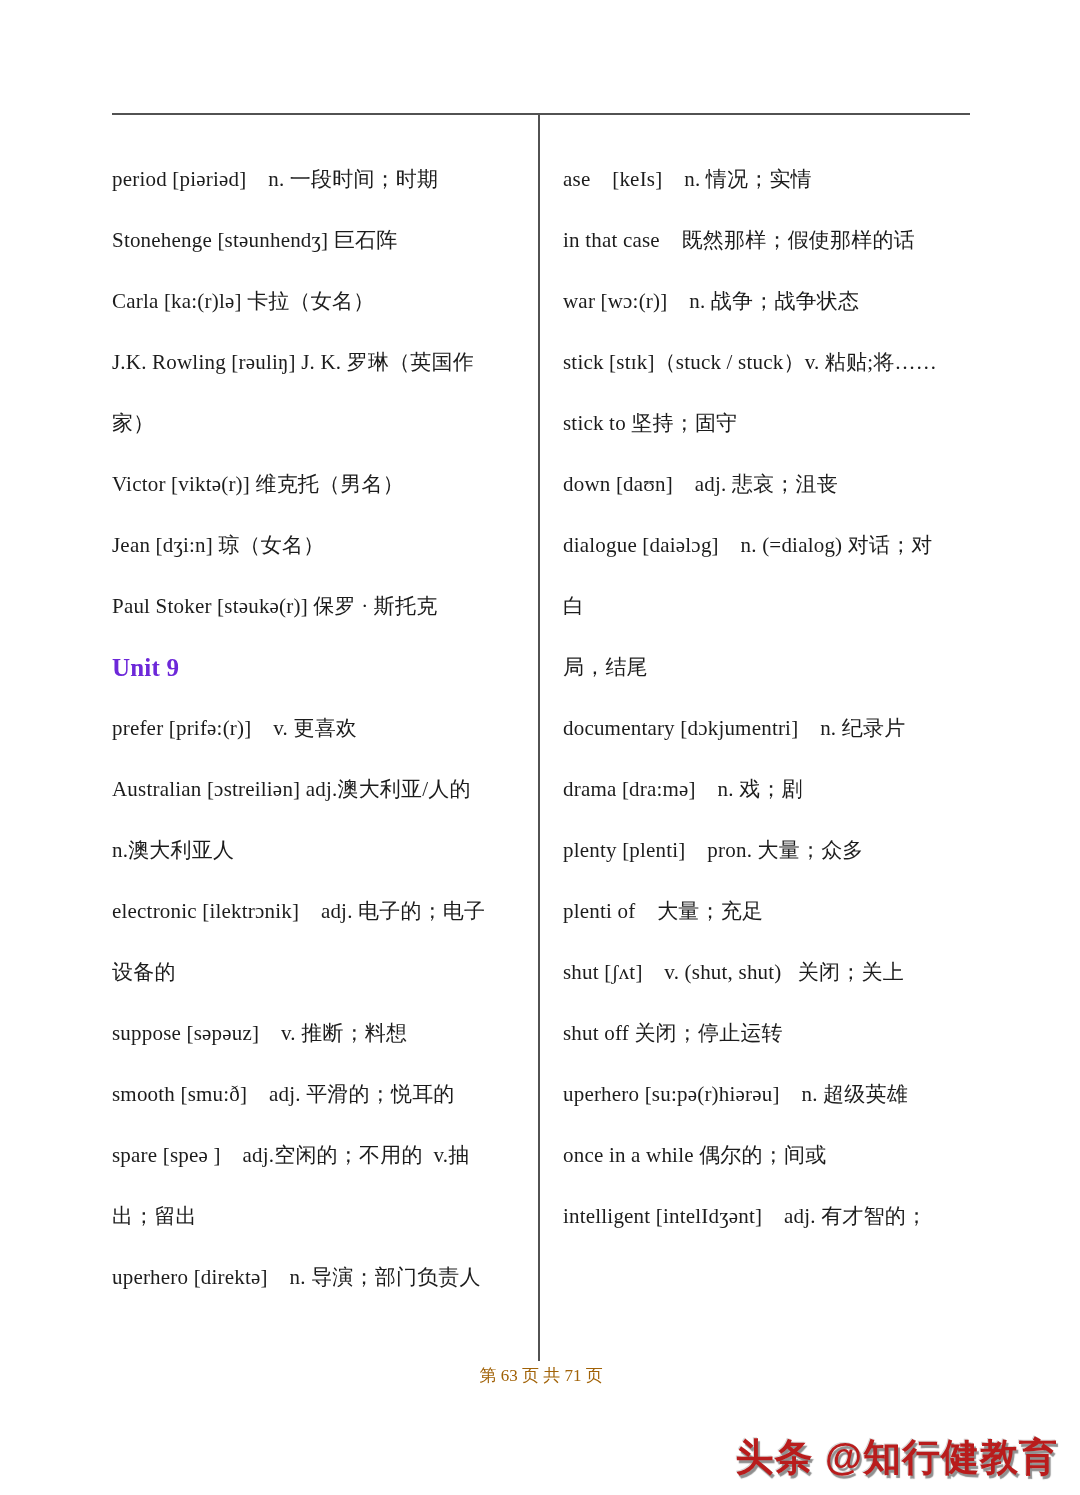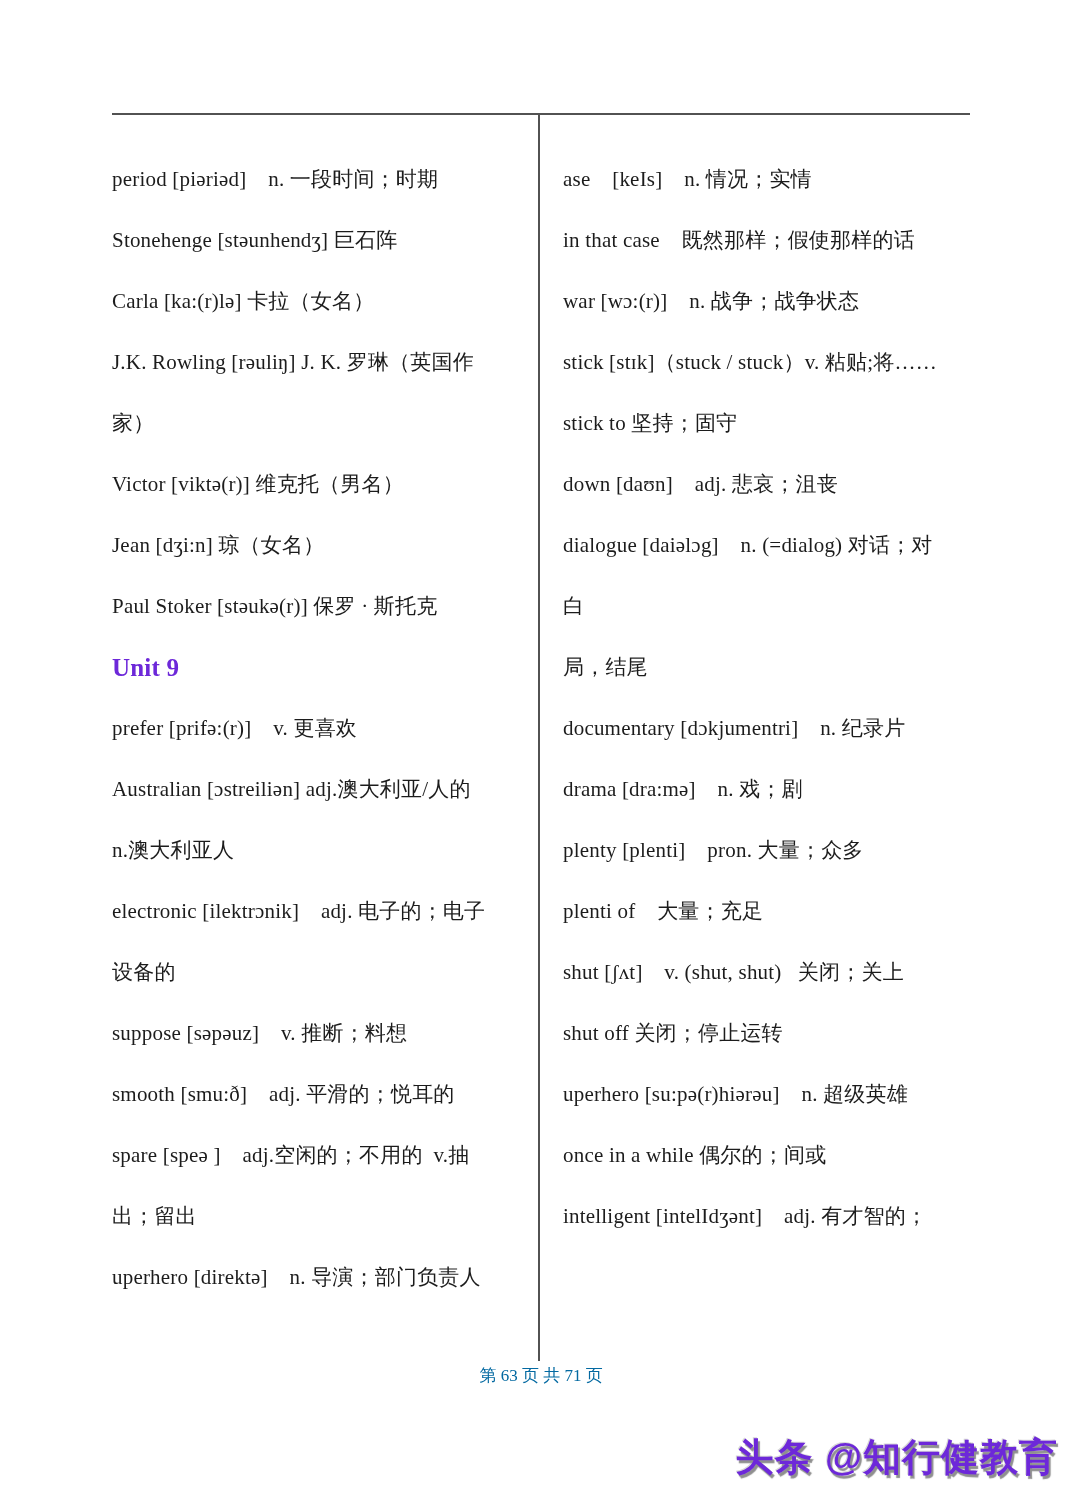--- a/index.html
+++ b/index.html
@@ -57,32 +57,32 @@
   }
   .footer {
     position: absolute;
     left: 112px;
     top: 1356px;
     width: 858px;
     height: 40px;
     line-height: 40px;
     text-align: center;
     font-size: 17px;
-    color: #0369a1;
+    color: #a16207;
     white-space: pre;
   }
   .watermark {
     position: absolute;
     right: 22px;
     top: 1432px;
     font-family: "Liberation Sans", "DejaVu Sans", sans-serif;
     font-size: 38px;
     font-weight: 700;
     letter-spacing: 1px;
-    color: #6d28d9;
+    color: #b91c1c;
     text-shadow: 2px 3px 1px #8f8f8f, -1px -1px 0 #d8d8d8;
     white-space: pre;
   }
 </style>
 </head>
 <body>
 
 <div class="page">
 
   <div class="top-rule"></div>

